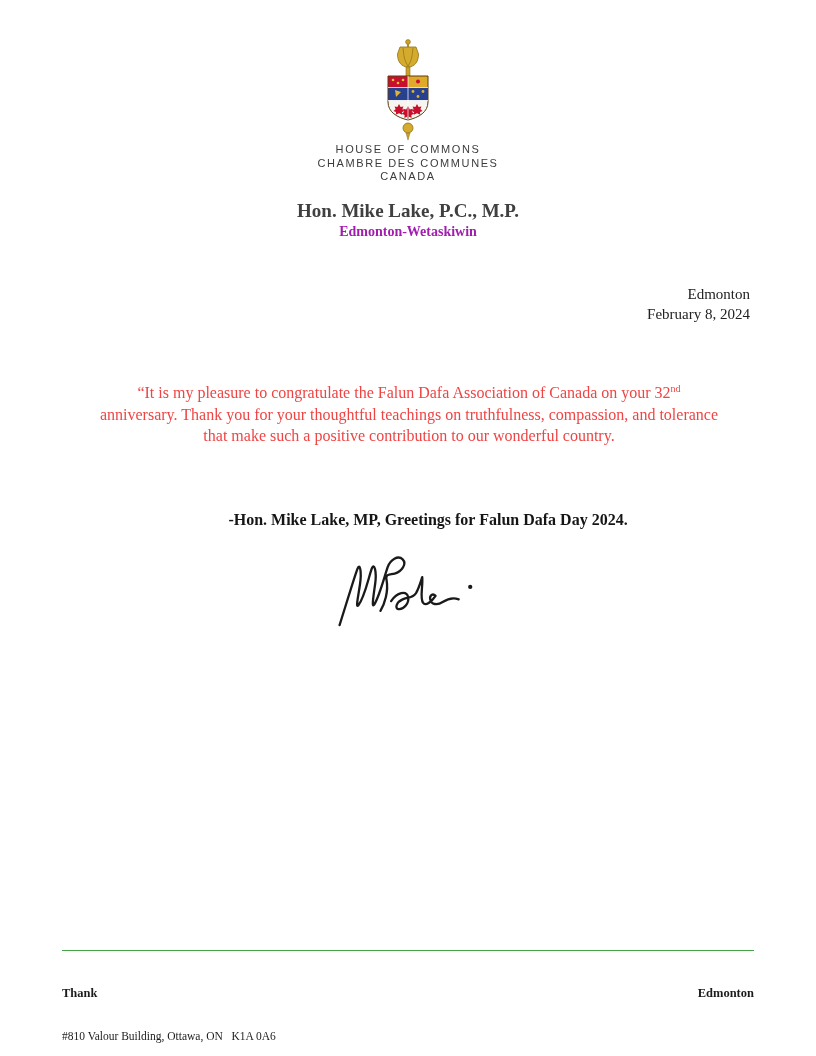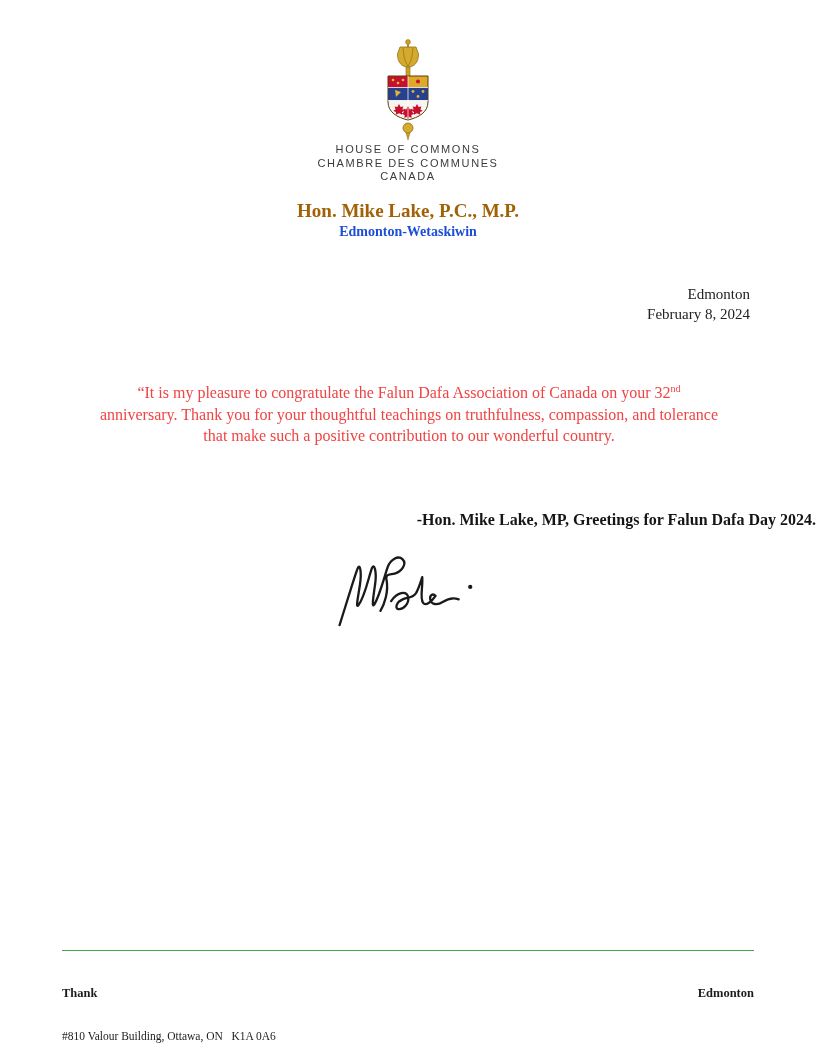--- a/index.html
+++ b/index.html
@@ -34,31 +34,31 @@
     color: #3c3c3c;
   }
   .mp-name {
     position: absolute;
     top: 192px;
     left: 0;
     width: 100%;
     text-align: center;
     font-size: 19px;
     font-weight: bold;
-    color: #a16207;
+    color: #404040;
   }
   .riding {
     position: absolute;
     top: 216px;
     left: 0;
     width: 100%;
     text-align: center;
     font-size: 14px;
     font-weight: bold;
-    color: #1d4ed8;
+    color: #a21caf;
   }
 
   
   .dateline {
     position: absolute;
     top: 276px;
     right: 66px;
     text-align: right;
     font-size: 15px;
     line-height: 20px;
@@ -75,21 +75,21 @@
     font-size: 16px;
     line-height: 21.5px;
     color: #ef4444;
   }
   .quote sup { font-size: 10px; vertical-align: super; line-height: 0; }
   .attribution {
     position: absolute;
     top: 503px;
     left: 0;
     width: 100%;
-    text-align: right;
+    text-align: center;
     font-size: 16px;
     font-weight: bold;
     color: #151515;
     padding-left: 40px;
   }
 
   
   .signature {
     position: absolute;
     top: 546px;

